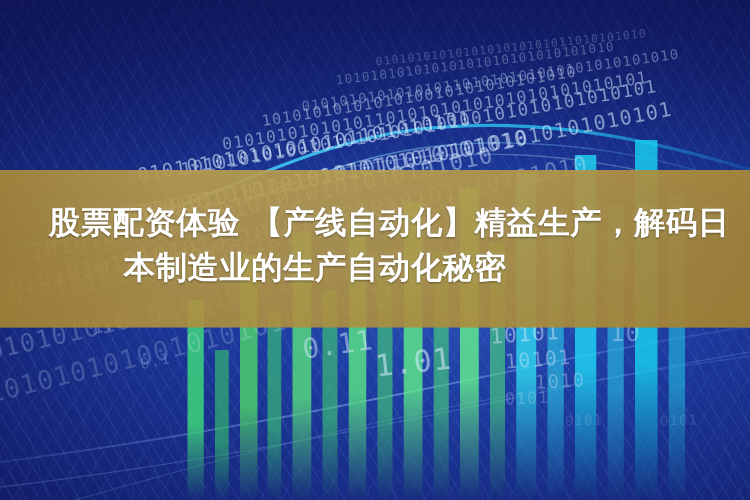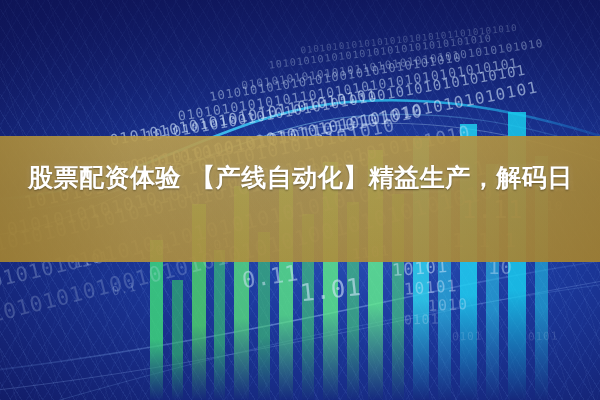--- a/index.html
+++ b/index.html
@@ -94,21 +94,21 @@
         rgba(150,118,44,0.52) 100%);
     pointer-events: none;
   }
 
   
   .title-wrap {
     position: absolute;
     left: 0; right: 0;
     top: 160px;
     text-align: center;
-    padding: 0 16px;
+    padding: 0 27px;
     box-sizing: border-box;
   }
   .title-line {
     color: #ffffff;
     font-size: 25px;
     font-weight: bold;
     line-height: 36px;
     letter-spacing: 0.5px;
     text-shadow:
        0 1px 2px rgba(40,30,0,0.55),
@@ -210,15 +210,16 @@
       <div class="binary" style="left: 352px; top: 244px; font-size: 14px; opacity: 0.4; transform: rotate(-6deg);">1101</div>
       <div class="binary" style="left: 540px; top: 178px; font-size: 14px; opacity: 0.26; transform: rotate(0deg);">0101</div>
       <div class="binary" style="left: 546px; top: 198px; font-size: 13px; opacity: 0.22; transform: rotate(0deg);">10</div>
     </div>
 
   <div class="goldband"></div>
   <div class="goldband-sheen"></div>
 
   <div class="title-wrap">
     <div class="title-line line1">股票配资体验 【产线自动化】精益生产，解码日</div>
+    <div class="title-line line2">本制造业的生产自动化秘密</div>
   </div>
 
 </div>
 
 </body></html>

